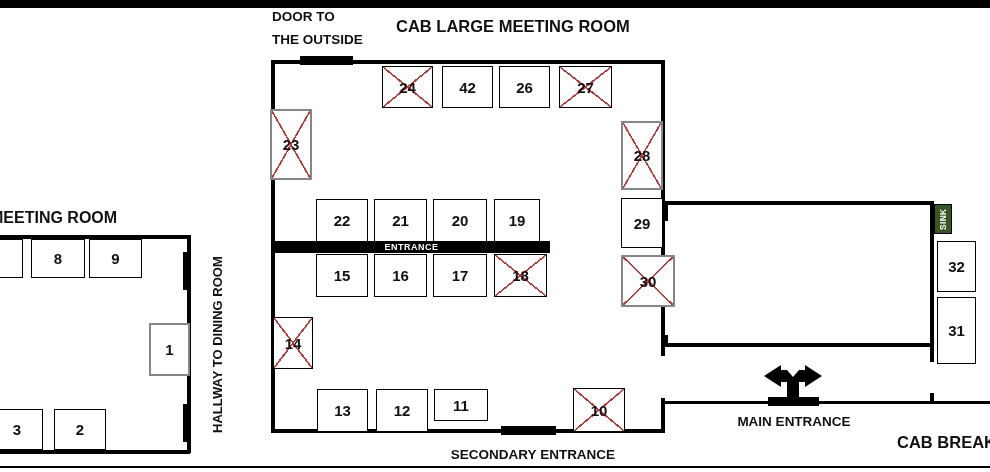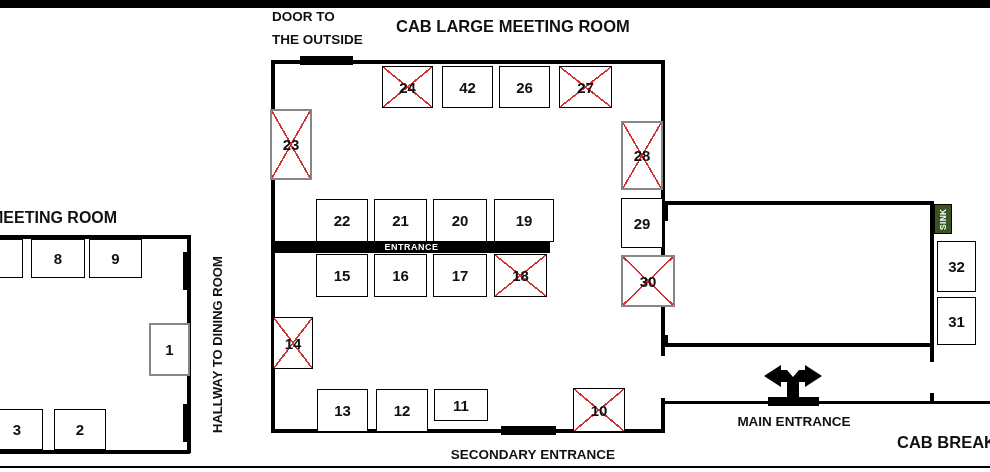--- a/index.html
+++ b/index.html
@@ -133,21 +133,21 @@
       </div>
       <div class="seat" style="left: 316px; top: 199px; width: 52px; height: 43px;">
         <span>22</span>
       </div>
       <div class="seat" style="left: 374px; top: 199px; width: 53px; height: 43px;">
         <span>21</span>
       </div>
       <div class="seat" style="left: 433px; top: 199px; width: 54px; height: 43px;">
         <span>20</span>
       </div>
-      <div class="seat" style="left: 494px; top: 199px; width: 60px; height: 43px;">
+      <div class="seat" style="left: 494px; top: 199px; width: 46px; height: 43px;">
         <span>19</span>
       </div>
       <div class="seat" style="left: 316px; top: 254px; width: 52px; height: 43px;">
         <span>15</span>
       </div>
       <div class="seat" style="left: 374px; top: 254px; width: 53px; height: 43px;">
         <span>16</span>
       </div>
       <div class="seat" style="left: 433px; top: 254px; width: 54px; height: 43px;">
         <span>17</span>
@@ -184,17 +184,17 @@
       </div>
       <div class="seat" style="left: -9px; top: 409px; width: 52px; height: 41px;">
         <span>3</span>
       </div>
       <div class="seat" style="left: 54px; top: 409px; width: 52px; height: 41px;">
         <span>2</span>
       </div>
       <div class="seat" style="left: 937px; top: 241px; width: 39px; height: 51px;">
         <span>32</span>
       </div>
-      <div class="seat" style="left: 937px; top: 297px; width: 39px; height: 48px; justify-content: center;">
+      <div class="seat" style="left: 937px; top: 297px; width: 39px; height: 67px; justify-content: center;">
         <span>31</span>
       </div>
     </div>
 </div>
 
 </body></html>

